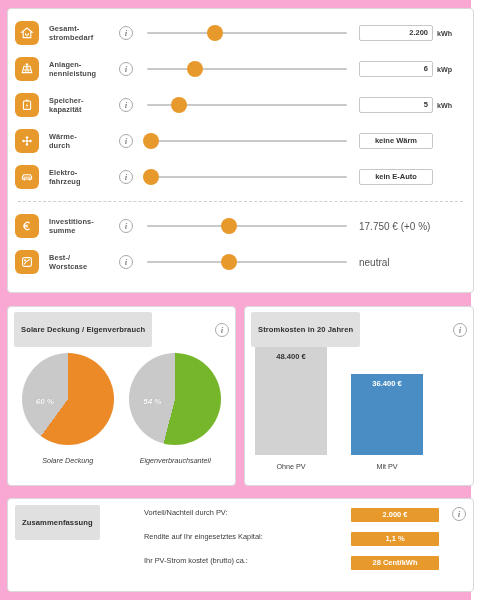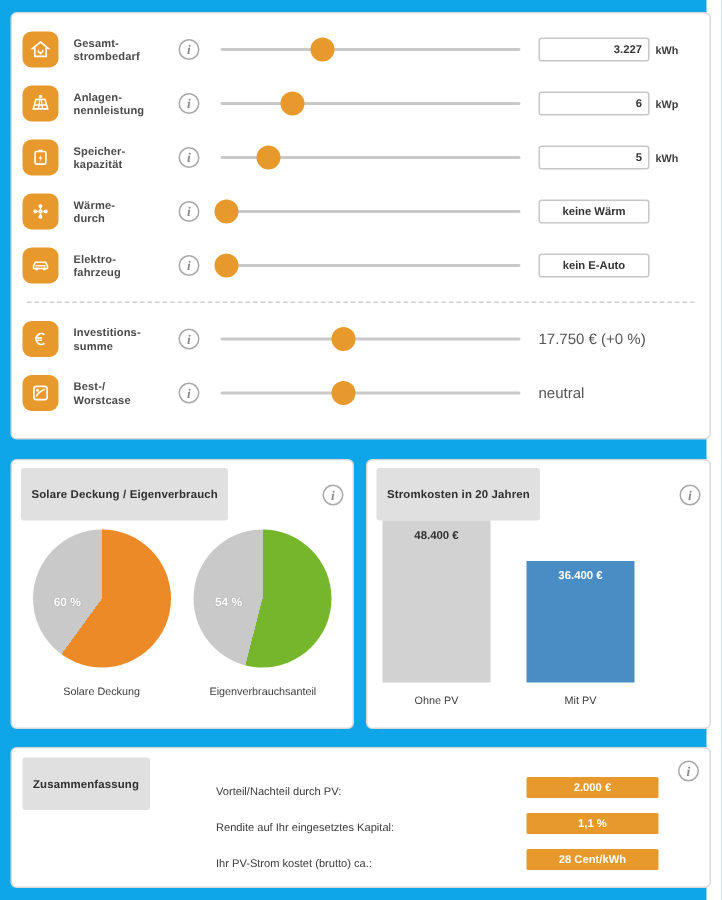--- a/index.html
+++ b/index.html
@@ -11,21 +11,21 @@
     width: 481px;
     height: 600px;
     font-family: "Liberation Sans", sans-serif;
     color: #3a3a3a;
     overflow: hidden;
   }
   .page {
     position: relative;
     width: 471px;
     height: 600px;
-    background: #0ea5e9;
+    background: #f9a8d4;
     box-sizing: border-box;
   }
 
   
   .panel {
     background: #fff;
     border: 1px solid #d9d9d9;
     border-radius: 4px;
     box-sizing: border-box;
   }
@@ -178,21 +178,21 @@
     letter-spacing: .1px;
   }
 
   .pies {
     display: flex;
     justify-content: space-around;
     align-items: flex-end;
     margin-top: 6px;
     padding: 0 6px;
   }
-  .pie-wrap { text-align: center; width: 100px; }
+  .pie-wrap { text-align: center; width: 100px; font-style: italic; }
   .pie {
     width: 92px;
     height: 92px;
     border-radius: 50%;
     margin: 0 auto;
     position: relative;
   }
   .pie-pct {
     position: absolute;
     left: 14px;
@@ -250,21 +250,21 @@
     padding: 6px 8px 0 7px;
   }
   .summary-rows {
     position: absolute;
     left: 136px;
     top: 9px;
     right: 34px;
   }
   .summary-row {
     display: flex;
-    align-items: flex-end;
+    align-items: flex-start;
     height: 24px;
   }
   .summary-label {
     flex: 1 1 auto;
     font-size: 7.4px;
     color: #3a3a3a;
   }
   .summary-value {
     flex: 0 0 88px;
     width: 88px;
@@ -299,21 +299,21 @@
       </span>
       <span class="row-label">
         <span>Gesamt-</span>
         <span class="l2">strombedarf</span>
       </span>
       <span class="info-icon">i</span>
       <span class="slider">
         <span class="track"></span>
         <span class="thumb" style="left:34%"></span>
       </span>
-      <span class="value-box">3.227</span>
+      <span class="value-box">2.200</span>
       <span class="unit">kWh</span>
     </div>
 
     <div class="row">
       <span class="icon-tile">
         <svg width="14" height="14" viewBox="0 0 14 14">
             <path d="M2.2 10.6 L4 4.2 L10 4.2 L11.8 10.6 Z" fill="none" stroke="#fff" stroke-width="1.1"></path>
             <path d="M3 8 L11 8 M6.5 4.2 L5.6 10.6 M7.5 4.2 L8.4 10.6" stroke="#fff" stroke-width=".9"></path>
             <circle cx="7" cy="2.4" r="1.2" fill="#fff"></circle>
           </svg>

